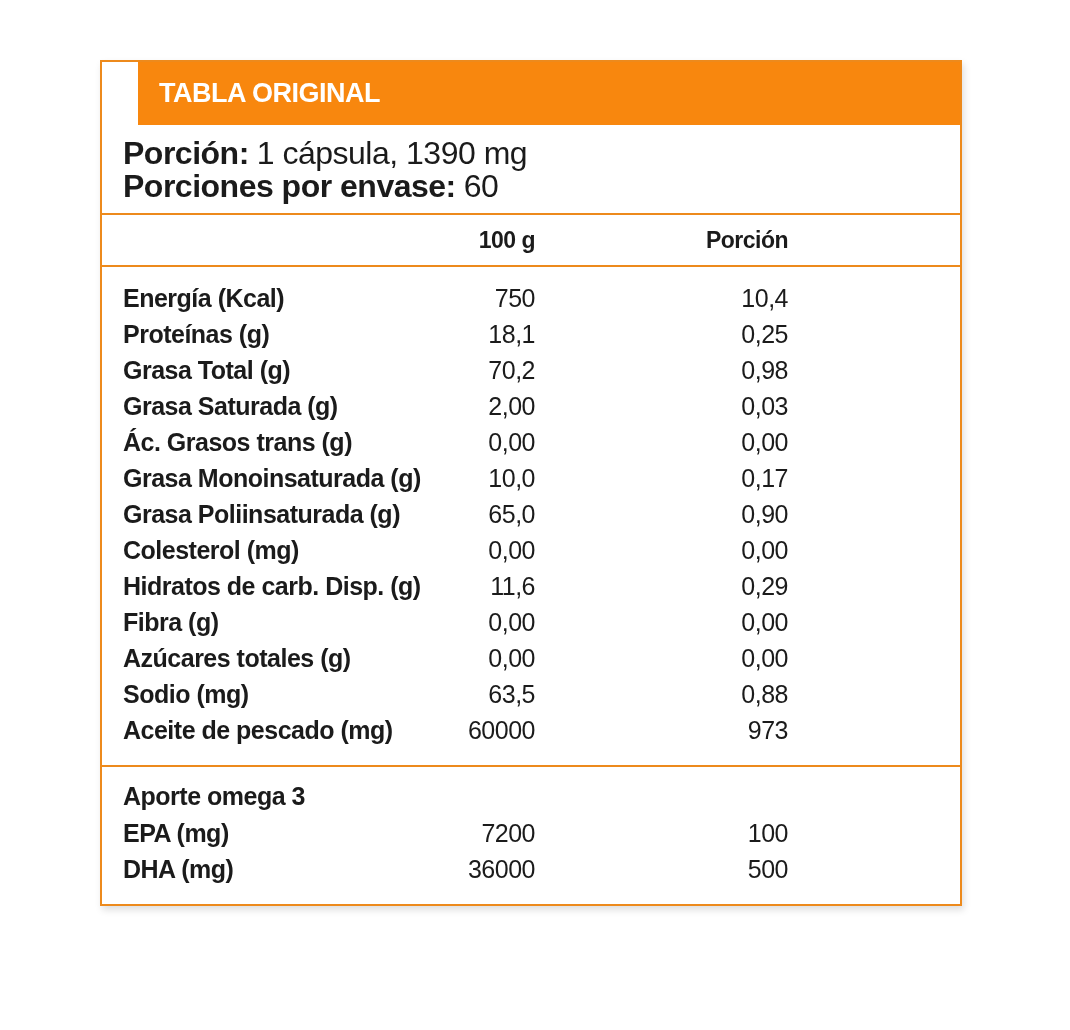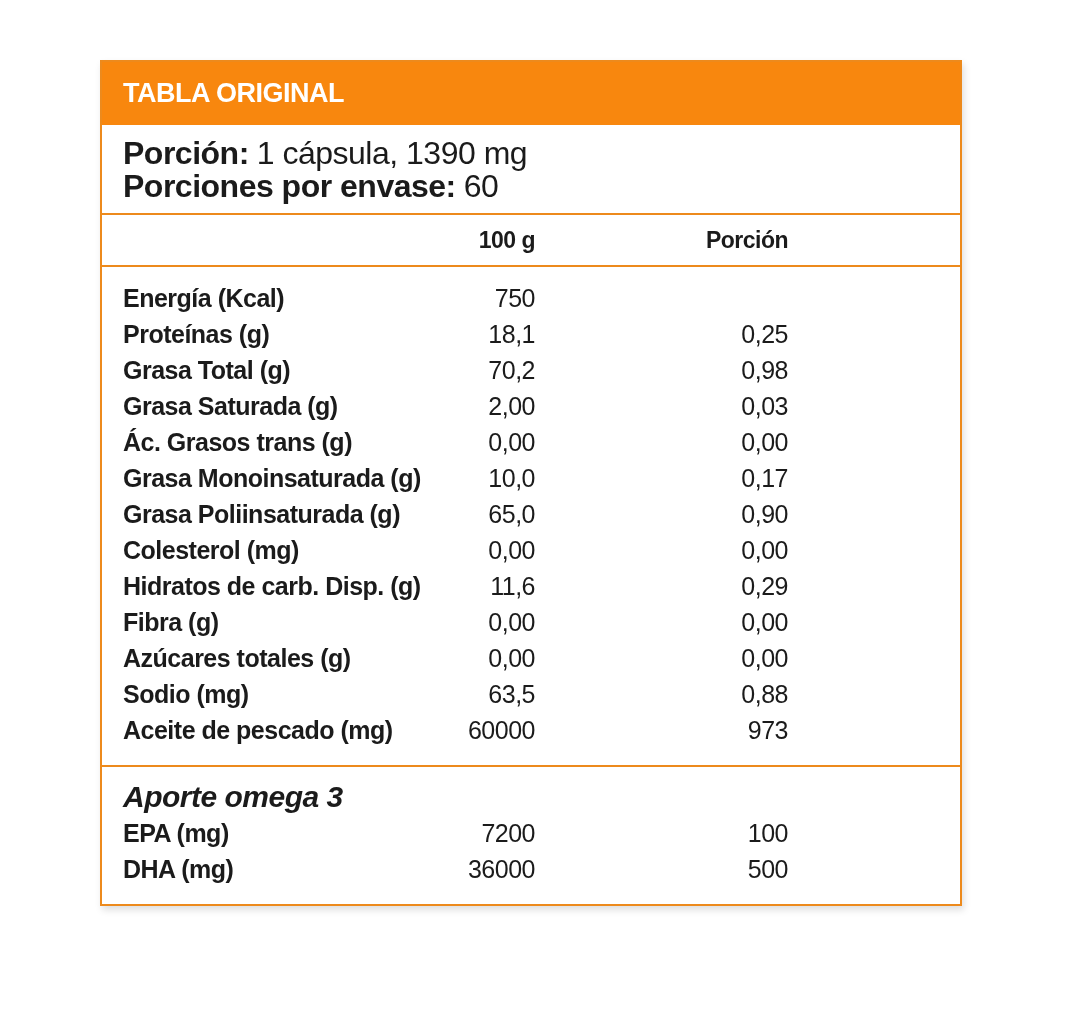--- a/index.html
+++ b/index.html
@@ -22,20 +22,21 @@
     overflow: hidden;
     letter-spacing: -0.5px;
   }
 
   .title-bar {
     height: 63px;
     background: #F8870E;
     display: flex;
     align-items: center;
     padding-left: 21px;
+    margin-left: 36px;
   }
   .title-bar .title-text {
     color: #ffffff;
     font-size: 27px;
     font-weight: 700;
   }
 
   .serving {
     height: 88px;
     padding: 12px 0 0 21px;
@@ -58,21 +59,21 @@
   .cell.label { font-weight: 700; text-align: left; }
   .cell.num { font-weight: 400; text-align: right; font-variant-numeric: tabular-nums; }
 
   .header-row { height: 50px; font-size: 23px; }
   .header-row .cell.num { font-weight: 700; }
 
   .rows-section { padding: 13px 0 17px 0; }
   .row { height: 36px; font-size: 25px; }
 
   .omega-section { padding-top: 11px; }
-  .heading-row { height: 37px; font-size: 30px; font-style: italic; }
+  .heading-row { height: 37px; font-size: 25px; }
 </style>
 </head>
 <body>
 
 <div class="page">
 
   <div class="nutri-table">
 
     <div class="title-bar">
       <span class="title-text">TABLA ORIGINAL</span>
@@ -94,20 +95,21 @@
       <div class="cell num">100 g</div>
       <div class="cell num">Porción</div>
     </div>
 
     <div class="sep"></div>
 
     <div class="rows-section" id="main-rows">
         <div class="grid row">
     <div class="cell label">Energía (Kcal)</div>
     <div class="cell num">750</div>
+    <div class="cell num">10,4</div>
   </div>
         <div class="grid row">
     <div class="cell label">Proteínas (g)</div>
     <div class="cell num">18,1</div>
     <div class="cell num">0,25</div>
   </div>
         <div class="grid row">
     <div class="cell label">Grasa Total (g)</div>
     <div class="cell num">70,2</div>
     <div class="cell num">0,98</div>

